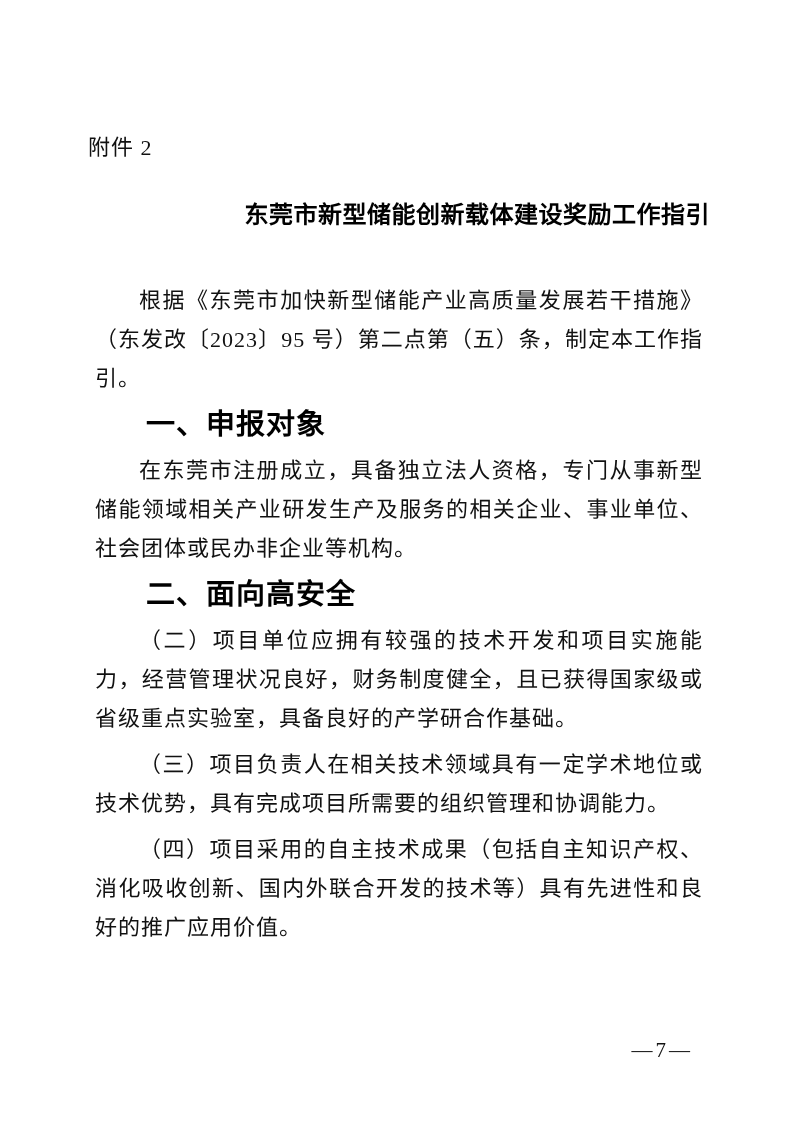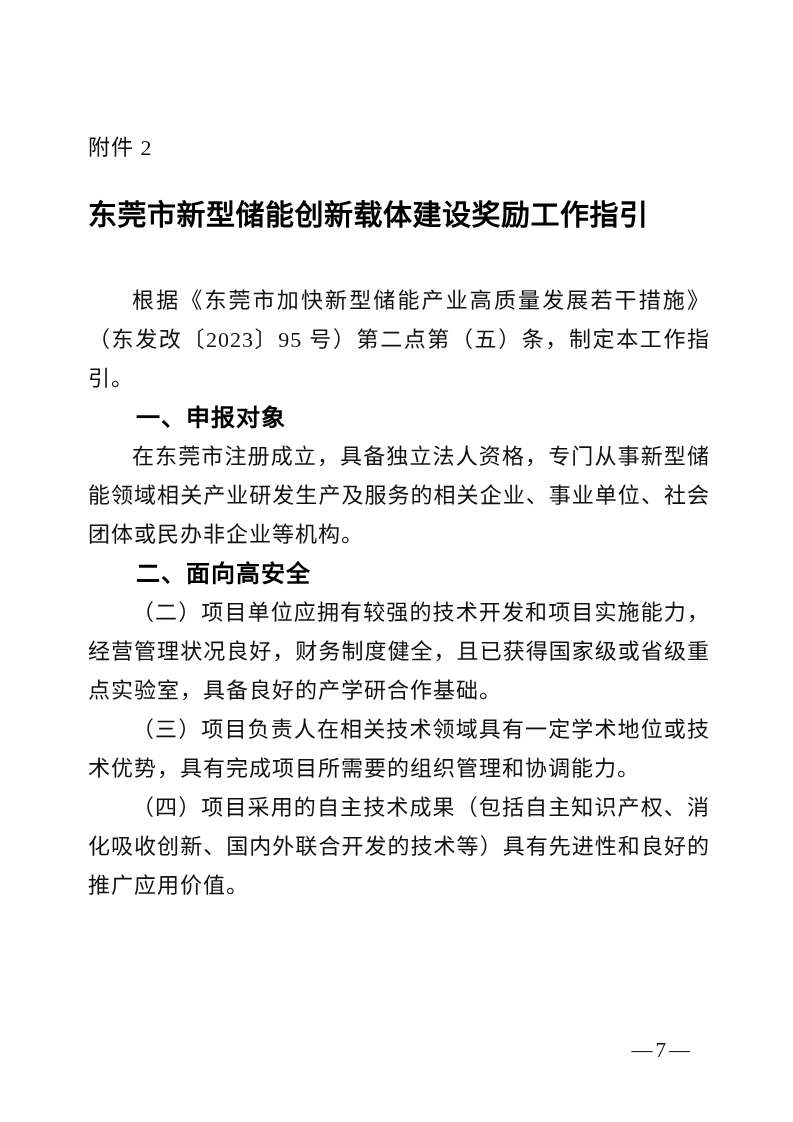--- a/index.html
+++ b/index.html
@@ -19,44 +19,44 @@
     font-family: "Liberation Serif", "DejaVu Serif", serif;
   }
   .attachment-label {
     font-size: 22px;
     line-height: 30px;
     letter-spacing: 1px;
     color: #111111;
   }
   .doc-title {
     margin: 32px 0 0 0;
-    text-align: left;
-    font-size: 29px;
+    text-align: right;
+    font-size: 24px;
     line-height: 40px;
     font-weight: 700;
     letter-spacing: 0.5px;
     color: #000000;
     font-family: "Liberation Serif", "DejaVu Serif", serif;
   }
   .doc-body {
     margin-top: 46px;
     font-size: 22px;
     line-height: 39px;
     letter-spacing: 1px;
     text-align: justify;
     color: #111111;
   }
   .doc-body p {
-    margin: 0;
+    margin: 7px;
     text-indent: 2em;
   }
   .section-heading {
     margin: 0;
     text-indent: 2em;
-    font-size: 24px;
+    font-size: 29px;
     line-height: 39px;
     font-weight: 700;
     letter-spacing: 1px;
     color: #000000;
     font-family: "Liberation Sans", "DejaVu Sans", sans-serif;
   }
   .page-number {
     position: absolute;
     top: 1036px;
     right: 100px;

